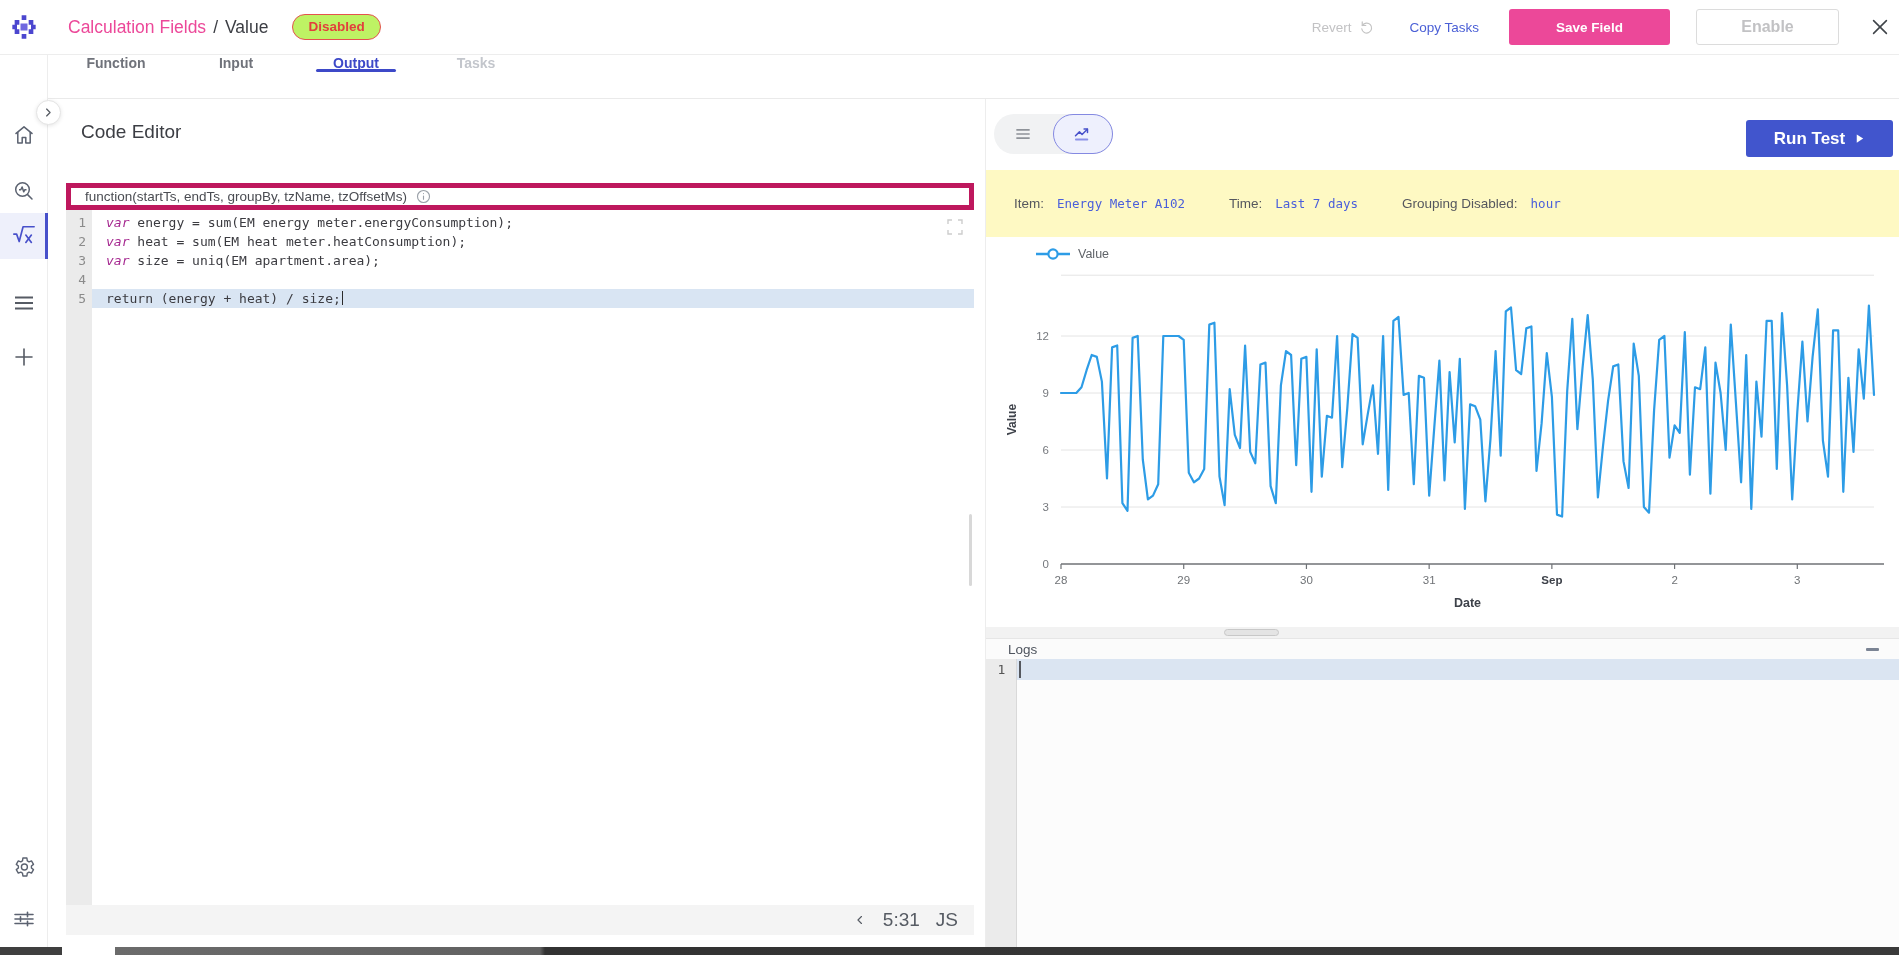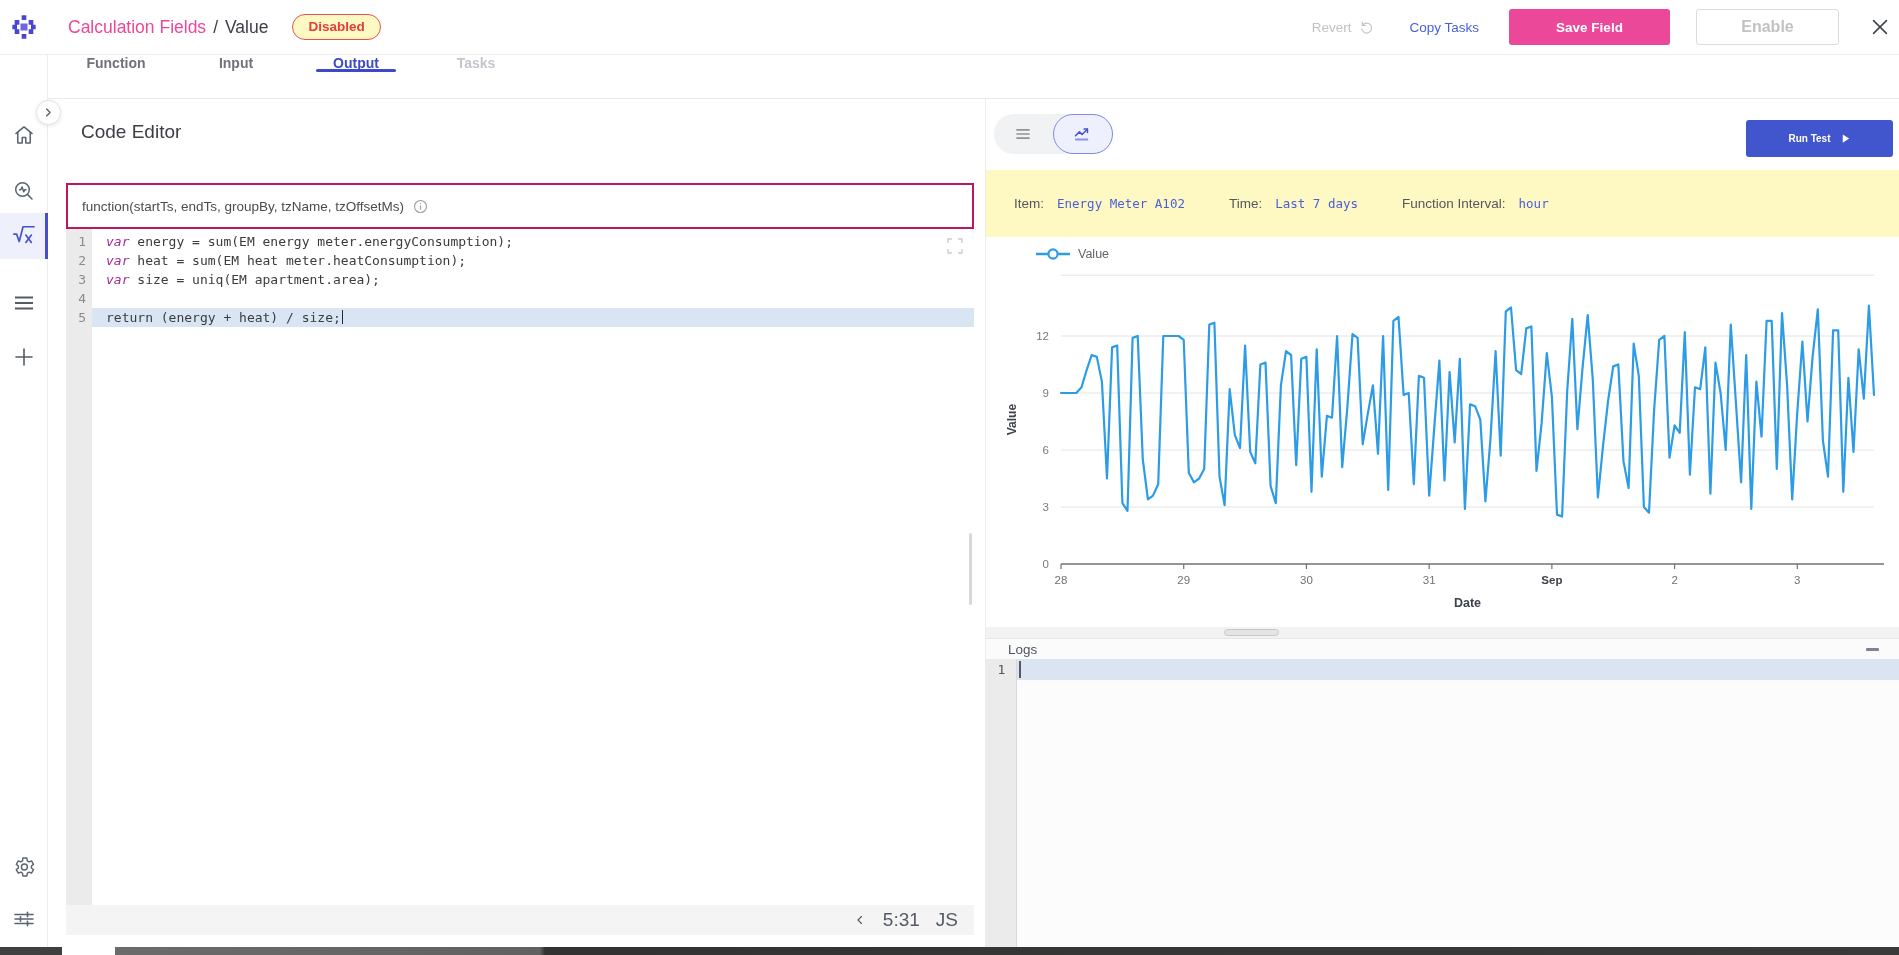--- a/index.html
+++ b/index.html
@@ -6,21 +6,21 @@
   body{font-family:"Liberation Sans",sans-serif;color:#3c3e44;}
   .app{position:relative;width:1899px;height:955px;overflow:hidden;background:#fff;}
   svg{display:block;}
 
   
   .topbar{position:absolute;left:0;top:0;width:100%;height:55px;background:#fff;border-bottom:1px solid #ededed;display:flex;align-items:center;box-sizing:border-box;}
   .logo{width:28px;height:28px;margin-left:10px;}
   .breadcrumb{margin-left:30px;font-size:17.5px;display:flex;align-items:center;gap:7px;}
   .crumb-link{color:#ec4899;cursor:pointer;text-decoration:none;}
   .crumb-sep,.crumb-cur{color:#3c3e44;}
-  .badge{margin-left:24px;border:1.5px solid #e4524f;color:#e23f3c;background:#fef9c3;font-size:13.5px;font-weight:bold;border-radius:15px;padding:5px 15px;line-height:1;}
+  .badge{margin-left:24px;border:1.5px solid #e4524f;color:#e23f3c;background:#bef264;font-size:13.5px;font-weight:bold;border-radius:15px;padding:5px 15px;line-height:1;}
   .top-actions{margin-left:auto;display:flex;align-items:center;padding-right:8px;}
   .revert{display:flex;align-items:center;gap:7px;color:#c2c2c4;font-size:13.5px;cursor:default;}
   .copy{margin-left:34px;color:#4a5fd6;font-size:13.5px;cursor:pointer;text-decoration:none;}
   .save{margin-left:30px;width:161px;height:36px;background:#ec4899;color:#fff;border:none;border-radius:3px;font-size:13.5px;font-weight:bold;font-family:inherit;cursor:pointer;}
   .enable{margin-left:26px;width:143px;height:36px;background:#fff;color:#c2c2c4;border:1px solid #dcdcdc;border-radius:3px;font-size:16px;font-weight:bold;font-family:inherit;}
   .close{margin-left:30px;width:22px;height:22px;cursor:pointer;}
 
   
   .tabsbar{position:absolute;left:48px;top:55px;right:0;height:44px;border-bottom:1px solid #eaeaea;display:flex;align-items:flex-start;padding-left:8px;box-sizing:border-box;background:#fff;}
   .tab{width:120px;display:flex;align-items:center;justify-content:center;font-size:14px;font-weight:600;color:#70737b;position:relative;cursor:pointer;}
@@ -32,38 +32,38 @@
   .sidebar{position:absolute;left:0;top:55px;width:48px;bottom:8px;border-right:1px solid #ededed;background:#fff;box-sizing:border-box;}
   .side-ic{position:absolute;left:12px;width:24px;height:24px;cursor:pointer;}
   .side-active{position:absolute;left:0;top:158px;width:48px;height:46px;background:#eef0fb;border-right:3px solid #4750ca;box-sizing:border-box;}
   .side-div{position:absolute;left:0;top:895px;width:47px;height:1px;background:#ececec;}
   .collapse-btn{position:absolute;left:36px;top:100px;width:25px;height:25px;border-radius:50%;background:#fff;border:1px solid #e4e4e4;box-shadow:0 1px 4px rgba(0,0,0,.10);padding:0;display:flex;align-items:center;justify-content:center;cursor:pointer;z-index:5;}
 
   
   .left-pane{position:absolute;left:48px;top:99px;width:937px;bottom:8px;background:#fff;}
   .pane-title{position:absolute;left:33px;top:22px;margin:0;font-size:19px;font-weight:400;color:#3c3e44;}
   .editor{position:absolute;left:18px;top:84px;width:908px;bottom:12px;display:flex;flex-direction:column;}
-  .sig{height:46px;border:2px solid #be185d;box-sizing:border-box;display:flex;align-items:center;gap:9px;padding:0 14px;font-size:13.5px;color:#4a4c52;background:#fff;}
+  .sig{height:27px;border:5px solid #be185d;box-sizing:border-box;display:flex;align-items:center;gap:9px;padding:0 14px;font-size:13.5px;color:#4a4c52;background:#fff;}
   .code-area{flex:1;position:relative;background:linear-gradient(to right,#ebebeb 0,#ebebeb 26px,#fff 26px);font-family:"DejaVu Sans Mono",monospace;font-size:13px;padding-top:3px;}
   .code-line{display:flex;height:19px;line-height:19px;}
   .code-line .ln{flex:0 0 26px;box-sizing:border-box;padding-right:6px;text-align:right;color:#8b8b8b;}
   .code-line .code{flex:1;padding-left:14px;white-space:pre;color:#3b3b40;}
   .code-line.active .code{background:#d9e5f3;}
   .kw{color:#a5278f;font-style:italic;}
   .cursor{display:inline-block;width:1.5px;height:14px;background:#2b2b2b;vertical-align:-2px;margin-left:1px;}
   .expand{position:absolute;right:10px;top:8px;width:18px;height:18px;cursor:pointer;}
   .vthumb{position:absolute;right:2px;top:304px;width:3px;height:72px;background:#d8d8d8;border-radius:2px;cursor:pointer;}
   .editor-footer{height:30px;background:#f4f4f4;display:flex;align-items:center;justify-content:flex-end;gap:16px;padding-right:16px;font-size:19px;color:#565b63;}
 
   
   .right-pane{position:absolute;left:985px;top:99px;right:0;bottom:8px;border-left:1px solid #ededed;background:#fff;box-sizing:border-box;}
   .toggle-pill{position:absolute;left:8px;top:15px;width:119px;height:40px;background:#f1f2f3;border-radius:20px;display:flex;}
   .toggle-opt{flex:1;display:flex;align-items:center;justify-content:center;cursor:pointer;border-radius:20px;box-sizing:border-box;}
   .toggle-opt.selected{border:1px solid #8489e2;background:#eef0fd;}
-  .run-btn{position:absolute;right:6px;top:21px;width:147px;height:37px;background:#4155cd;color:#fff;border:none;border-radius:3px;font-size:10px;font-weight:600;font-family:inherit;display:flex;align-items:center;justify-content:center;gap:9px;cursor:pointer;}
+  .run-btn{position:absolute;right:6px;top:21px;width:147px;height:37px;background:#4155cd;color:#fff;border:none;border-radius:3px;font-size:17px;font-weight:600;font-family:inherit;display:flex;align-items:center;justify-content:center;gap:9px;cursor:pointer;}
   .info-strip{position:absolute;left:0;right:0;top:71px;height:67px;background:#fef9c3;display:flex;align-items:center;padding-left:28px;gap:44px;box-sizing:border-box;}
   .info-item{display:flex;align-items:center;gap:13px;font-size:13.5px;}
   .i-label{color:#55575e;}
   .i-value{font-family:"DejaVu Sans Mono",monospace;font-size:12.5px;color:#4a5fdb;cursor:pointer;}
   .chart-card{position:absolute;left:0;right:0;top:138px;height:390px;background:#fff;}
   .legend{position:absolute;left:50px;top:10px;display:flex;align-items:center;gap:8px;z-index:2;cursor:pointer;}
   .legend-label{font-size:12.5px;color:#5f6368;}
   .chart-svg{position:absolute;left:0;top:0;font-family:"Liberation Sans",sans-serif;}
   .htrack{position:absolute;left:0;right:0;top:528px;height:11px;background:#f2f2f2;cursor:pointer;}
   .hthumb{position:absolute;left:238px;top:2px;width:55px;height:7px;background:#e4e4e4;border:1px solid #c8c8c8;border-radius:4px;box-sizing:border-box;}
@@ -262,21 +262,21 @@
     <div class="info-strip">
         <div class="info-item">
           <span class="i-label">Item:</span>
           <span class="i-value">Energy Meter A102</span>
         </div>
         <div class="info-item">
           <span class="i-label">Time:</span>
           <span class="i-value">Last 7 days</span>
         </div>
         <div class="info-item">
-          <span class="i-label">Function Interval:</span>
+          <span class="i-label">Grouping Disabled:</span>
           <span class="i-value">hour</span>
         </div>
       </div>
 
     <div class="chart-card">
       <div class="legend">
         <span>
             <svg width="34" height="14" viewBox="0 0 34 14">
               <line x1="0" y1="7" x2="34" y2="7" stroke="#2d9ce6" stroke-width="2.4"></line>
               <circle cx="17" cy="7" r="4.6" fill="#fff" stroke="#2d9ce6" stroke-width="2.2"></circle>

